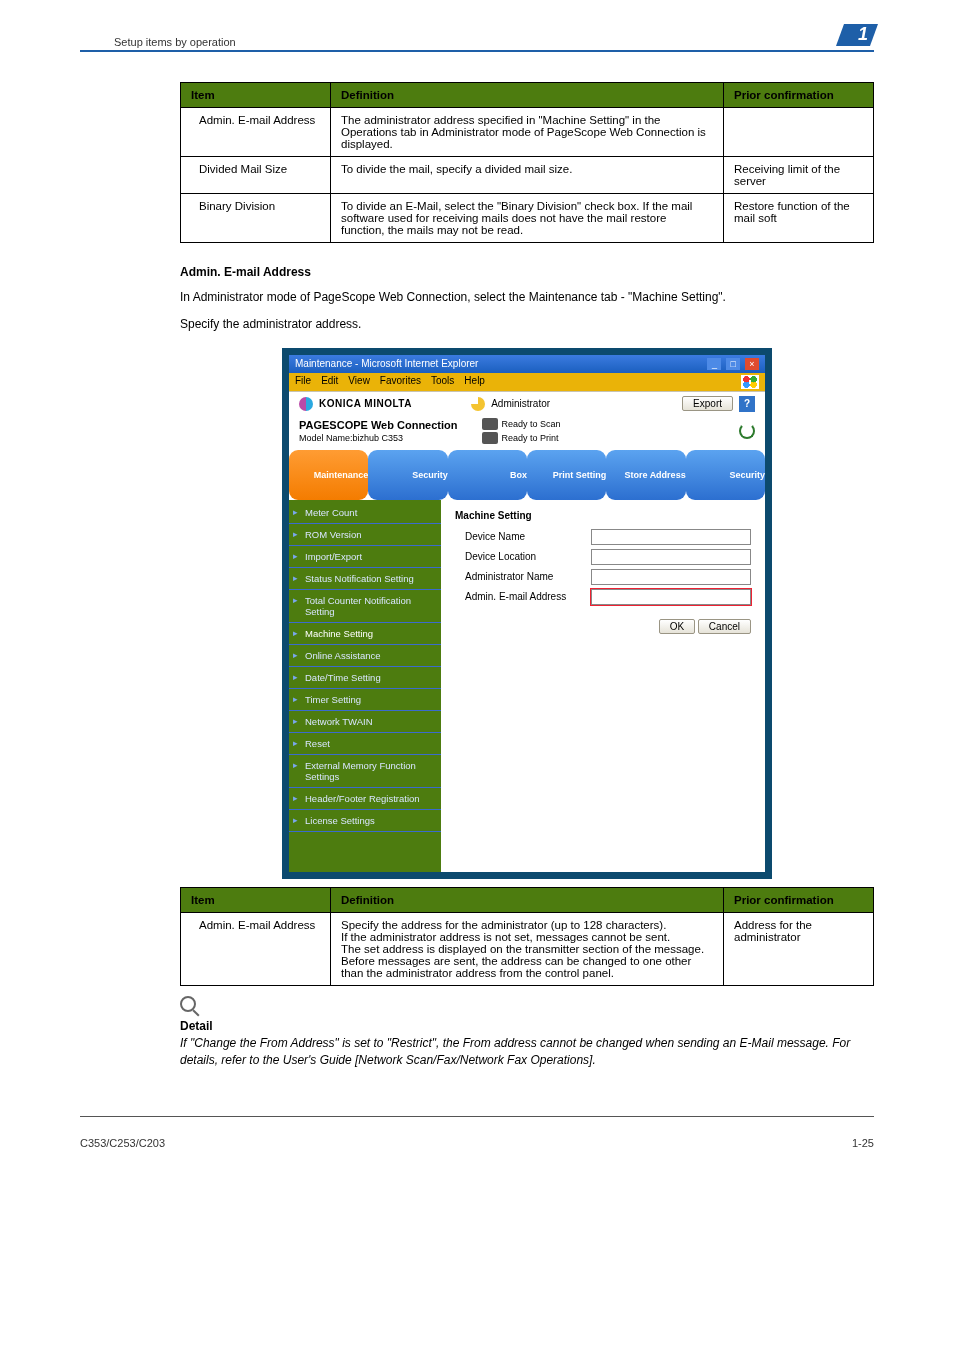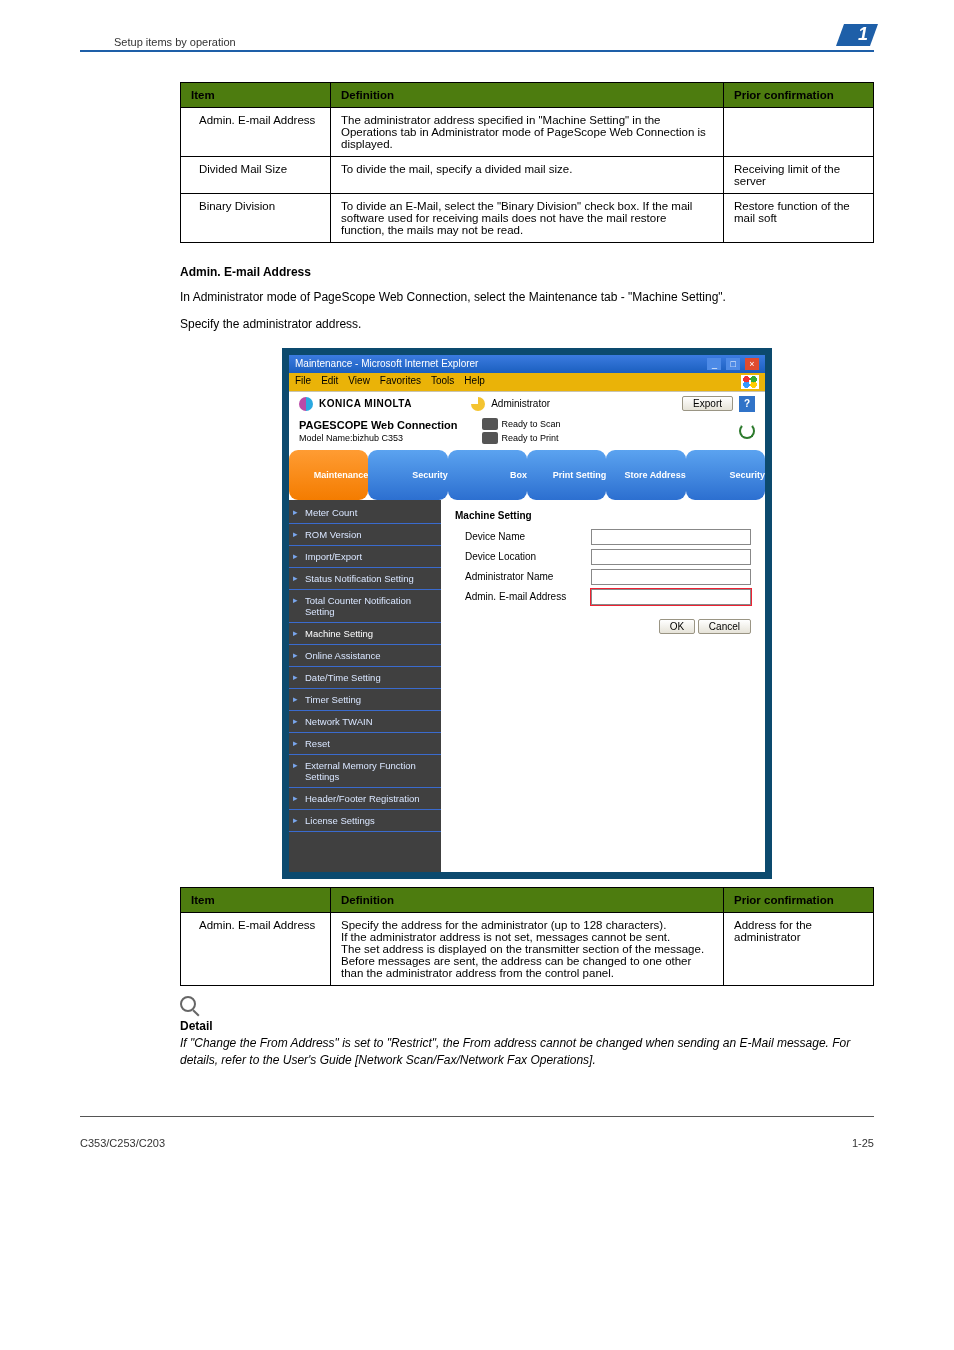--- a/index.html
+++ b/index.html
@@ -149,21 +149,21 @@
     flex:1; text-align:right; padding:20px 0;
     color:#fff; font-weight:bold; font-size:9px;
     background: linear-gradient(#5ba3f0,#2c6fd0);
     border-radius: 9px;
   }
   .ie-tabs div.active{
     background: linear-gradient(#ff9c33,#f47c00);
   }
   .ie-body { display:flex; }
   .ie-side {
-    width:152px; background:#404040; color:#d9e6ff; padding:2px 0 40px 0;
+    width:152px; background:#4d7c0f; color:#d9e6ff; padding:2px 0 40px 0;
     font-size:9.5px;
   }
   .ie-side a {
     display:block; padding:5px 8px 5px 16px;
     border-bottom:1px solid #3a6bce;
     text-decoration:none; color:#d9e6ff;
     position:relative;
   }
   .ie-side a::before{
     content:"▸"; color:#7aa7ee; position:absolute; left:4px; top:5px; font-size:9px;

